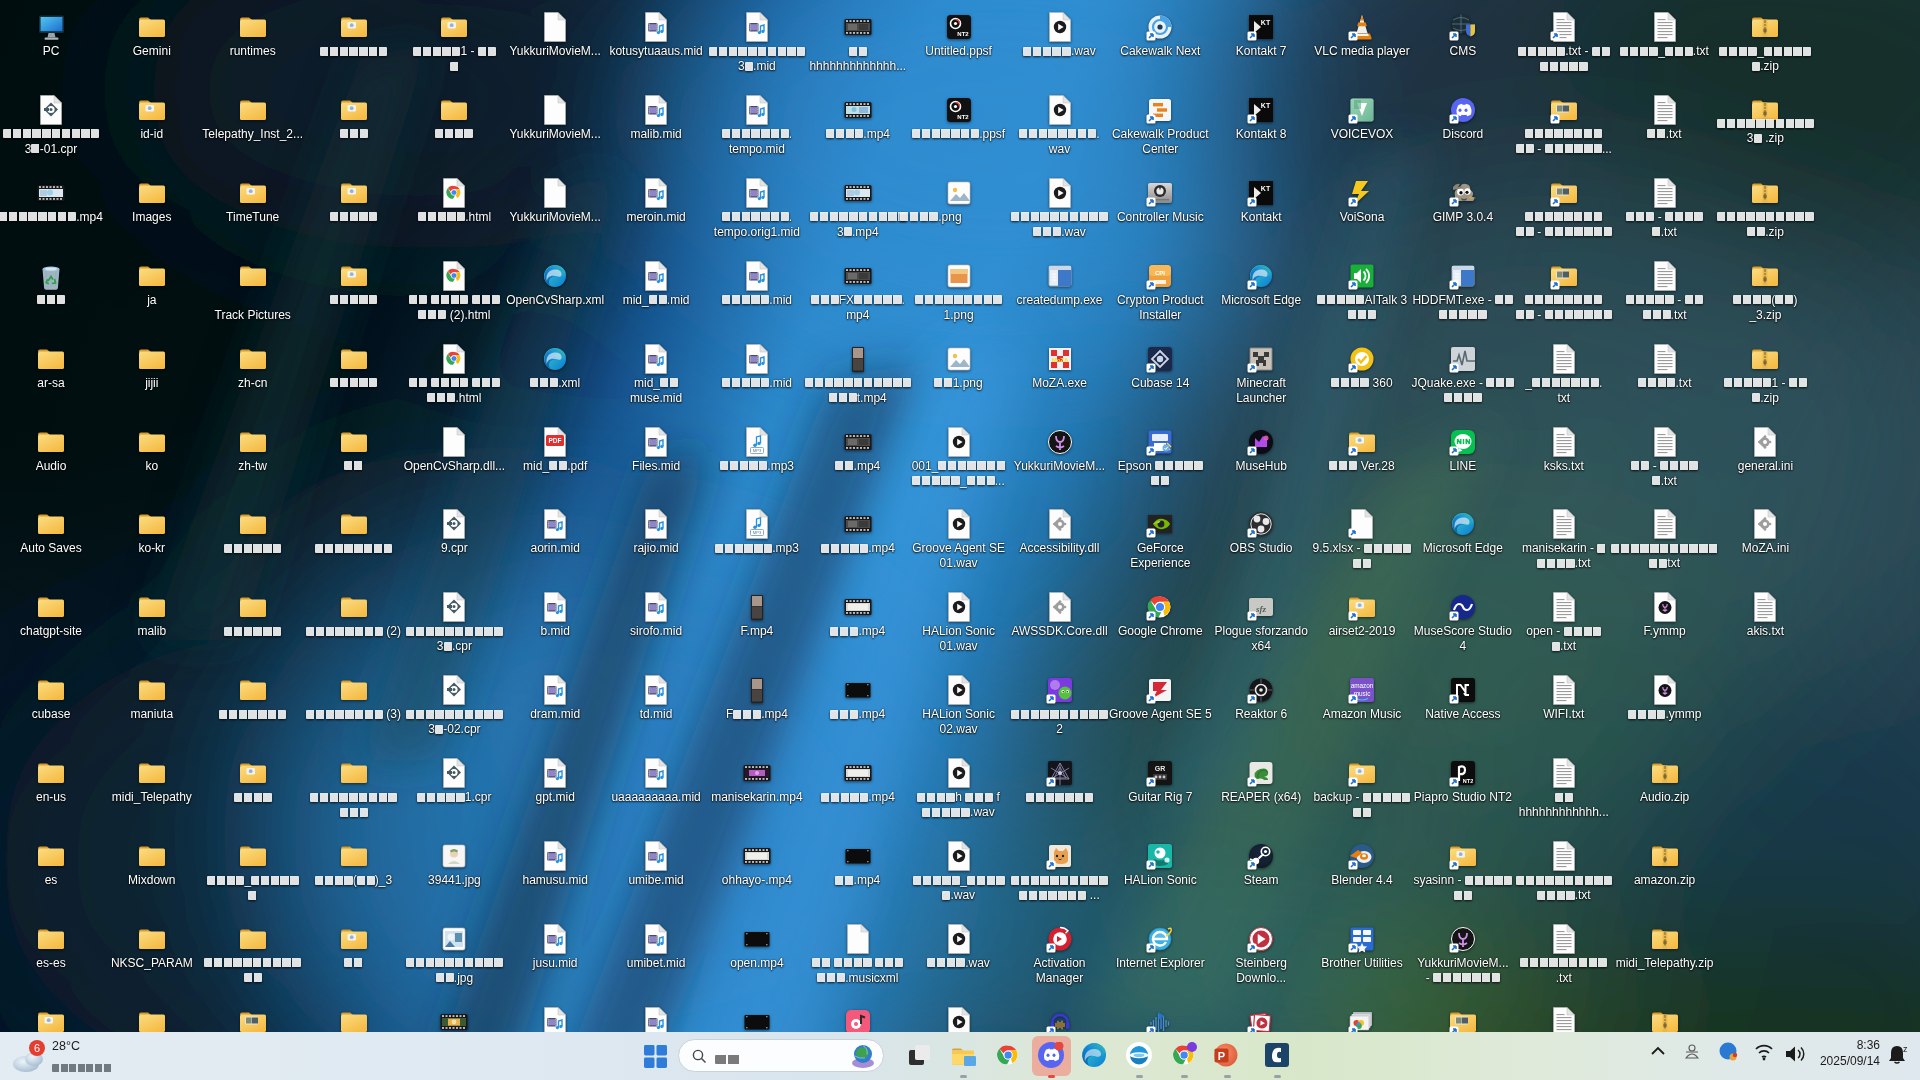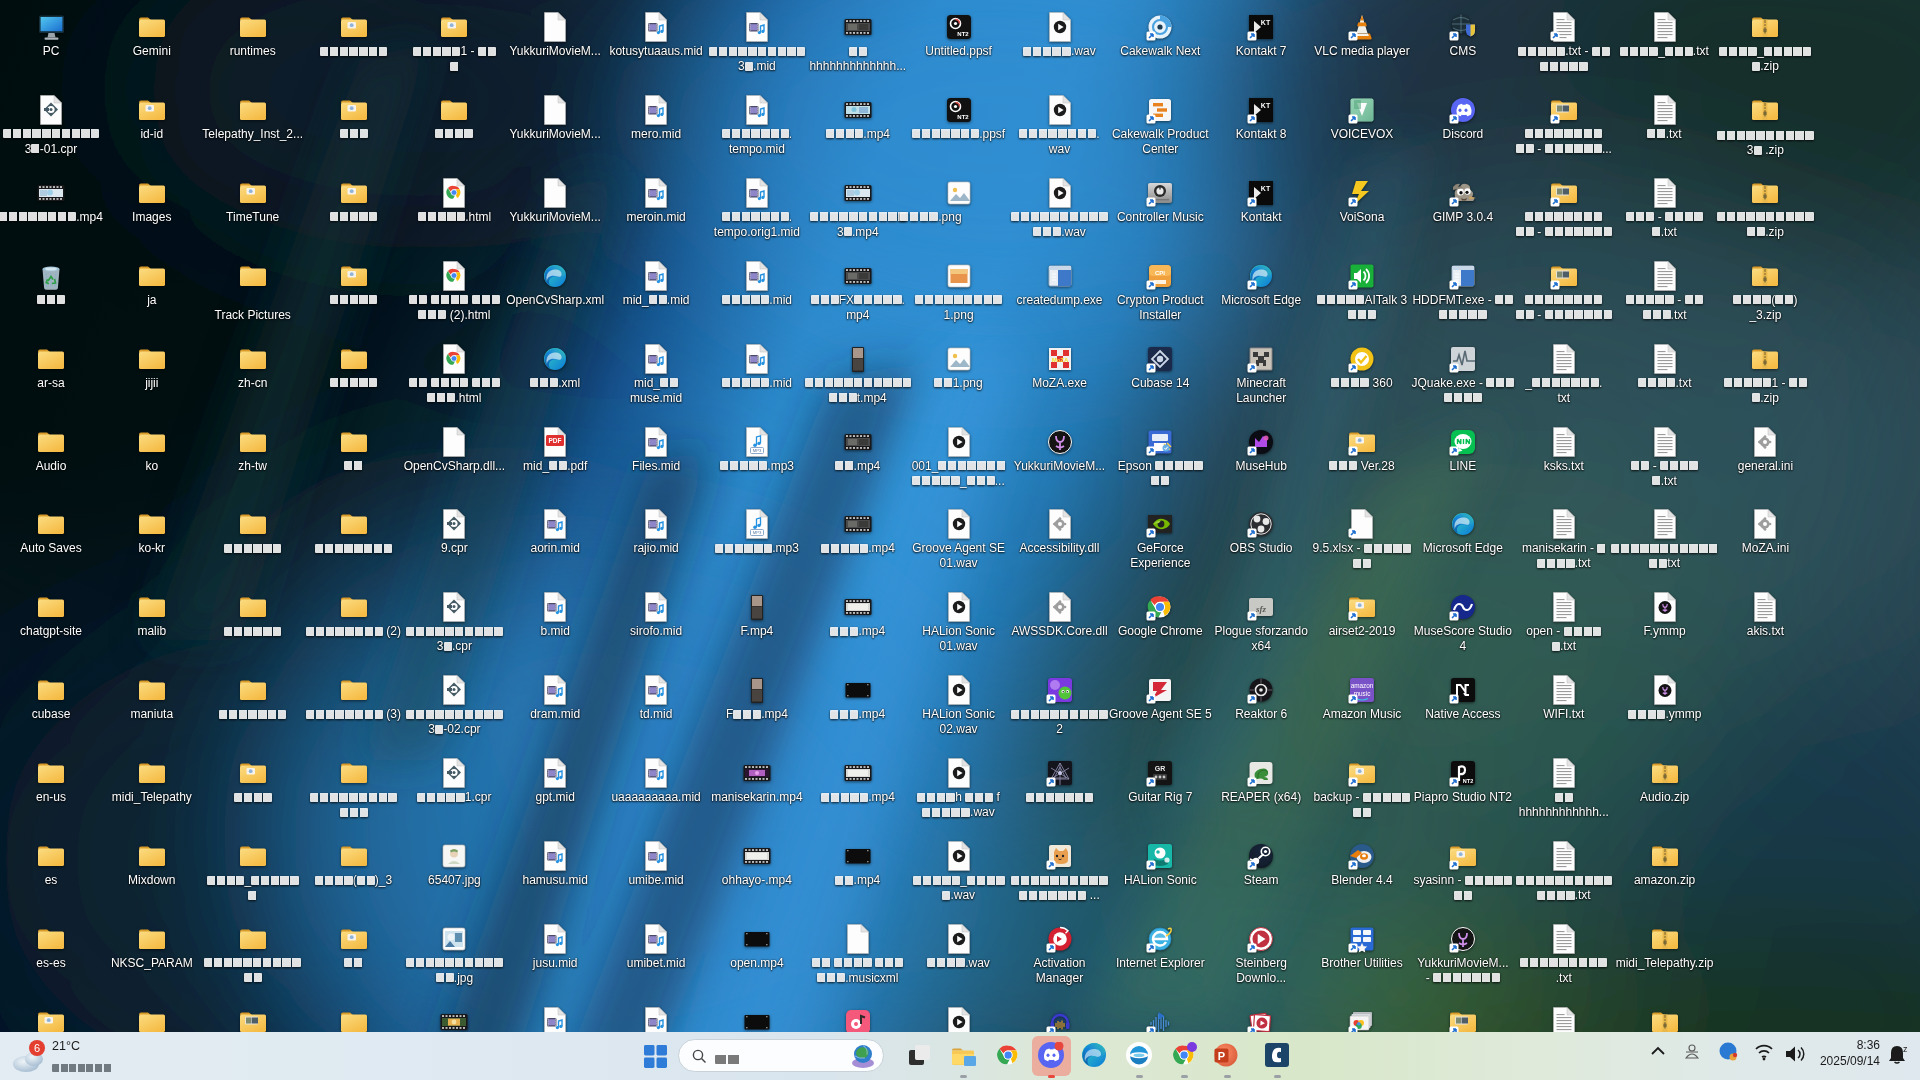--- a/index.html
+++ b/index.html
@@ -1067,21 +1067,21 @@
 <svg class="i" style="left:539.2px;top:93.9px">
       <use href="#doc"></use>
     </svg>
 <div class="t" style="left:500.2px;top:126.9px">
       <div>YukkuriMovieM...</div>
     </div>
 <svg class="i" style="left:640.1px;top:93.9px">
       <use href="#mid"></use>
     </svg>
 <div class="t" style="left:601.1px;top:126.9px">
-      <div>mero.mid</div>
+      <div>malib.mid</div>
     </div>
 <svg class="i" style="left:740.9px;top:93.9px">
       <use href="#mid"></use>
     </svg>
 <div class="t" style="left:701.9px;top:126.9px">
       <div><b style="width:67.2px"></b>.</div>
       <div>tempo.mid</div>
     </div>
 <svg class="i" style="left:841.8px;top:93.9px">
       <use href="#m4i"></use>
@@ -1141,21 +1141,21 @@
     </div>
 <svg class="i" style="left:1648.6px;top:93.9px">
       <use href="#txt"></use>
     </svg>
 <div class="t" style="left:1609.6px;top:126.9px">
       <div><b style="width:18.2px"></b>.txt</div>
     </div>
 <svg class="i" style="left:1749.4px;top:93.9px">
       <use href="#zip"></use>
     </svg>
-<div class="t" style="left:1710.4px;top:128px">
+<div class="t" style="left:1710.4px;top:116px">
       <div><b style="width:96.6px"></b></div>
       <div>3<b style="width:8.4px"></b> .zip</div>
     </div>
 <svg class="i" style="left:35.0px;top:176.8px">
       <use href="#m4ib"></use>
     </svg>
 <div class="t" style="left:-4.0px;top:209.8px">
       <div><b style="width:77.0px"></b>.mp4</div>
     </div>
 <svg class="i" style="left:135.8px;top:176.8px">
@@ -2103,21 +2103,21 @@
 <svg class="i" style="left:337.5px;top:840.0px">
       <use href="#fo"></use>
     </svg>
 <div class="t" style="left:298.5px;top:873.0px">
       <div><b style="width:37.8px"></b>(<b style="width:18.2px"></b>)_3</div>
     </div>
 <svg class="i" style="left:438.4px;top:840.0px">
       <use href="#jpgp"></use>
     </svg>
 <div class="t" style="left:399.4px;top:873.0px">
-      <div>65407.jpg</div>
+      <div>39441.jpg</div>
     </div>
 <svg class="i" style="left:539.2px;top:840.0px">
       <use href="#mid"></use>
     </svg>
 <div class="t" style="left:500.2px;top:873.0px">
       <div>hamusu.mid</div>
     </div>
 <svg class="i" style="left:640.1px;top:840.0px">
       <use href="#mid"></use>
     </svg>
@@ -2415,21 +2415,21 @@
       <div>Telepathy.zip</div>
     </div>
 <div id="tb">
 <div style="position:absolute;left:10px;top:5px;width:200px">
 <svg width="40" height="40" viewBox="0 0 40 40" style="position:absolute;left:0;top:0">
 <ellipse cx="16" cy="27" rx="13" ry="8" fill="url(#gcl)"></ellipse>
           <ellipse cx="24" cy="22" rx="9" ry="7" fill="url(#gcl)"></ellipse>
 <circle cx="27" cy="11" r="8" fill="#e33e30"></circle>
           <text x="27" y="15" font-size="11" fill="#fff" text-anchor="middle" font-family="Liberation Sans">6</text>
 </svg>
-<div style="position:absolute;left:42px;top:2px;font-size:12.5px;color:#1b1b1b">21°C</div>
+<div style="position:absolute;left:42px;top:2px;font-size:12.5px;color:#1b1b1b">28°C</div>
 <div style="position:absolute;left:42px;top:21px;color:#707a80"><b style="display:inline-block;height:8px;width:60px;background:repeating-linear-gradient(90deg,currentColor 0 7px,transparent 7px 8.6px);border-radius:1px"></b></div>
 </div>
 <svg width="23" height="23" viewBox="0 0 23 23" style="position:absolute;left:644px;top:13px">
 <g fill="#2f7cd8">
           <rect x="0" y="0" width="10.5" height="10.5" rx="1.4"></rect>
           <rect x="12.5" y="0" width="10.5" height="10.5" rx="1.4"></rect>
           <rect x="0" y="12.5" width="10.5" height="10.5" rx="1.4"></rect>
           <rect x="12.5" y="12.5" width="10.5" height="10.5" rx="1.4"></rect>
         </g>
       </svg>

